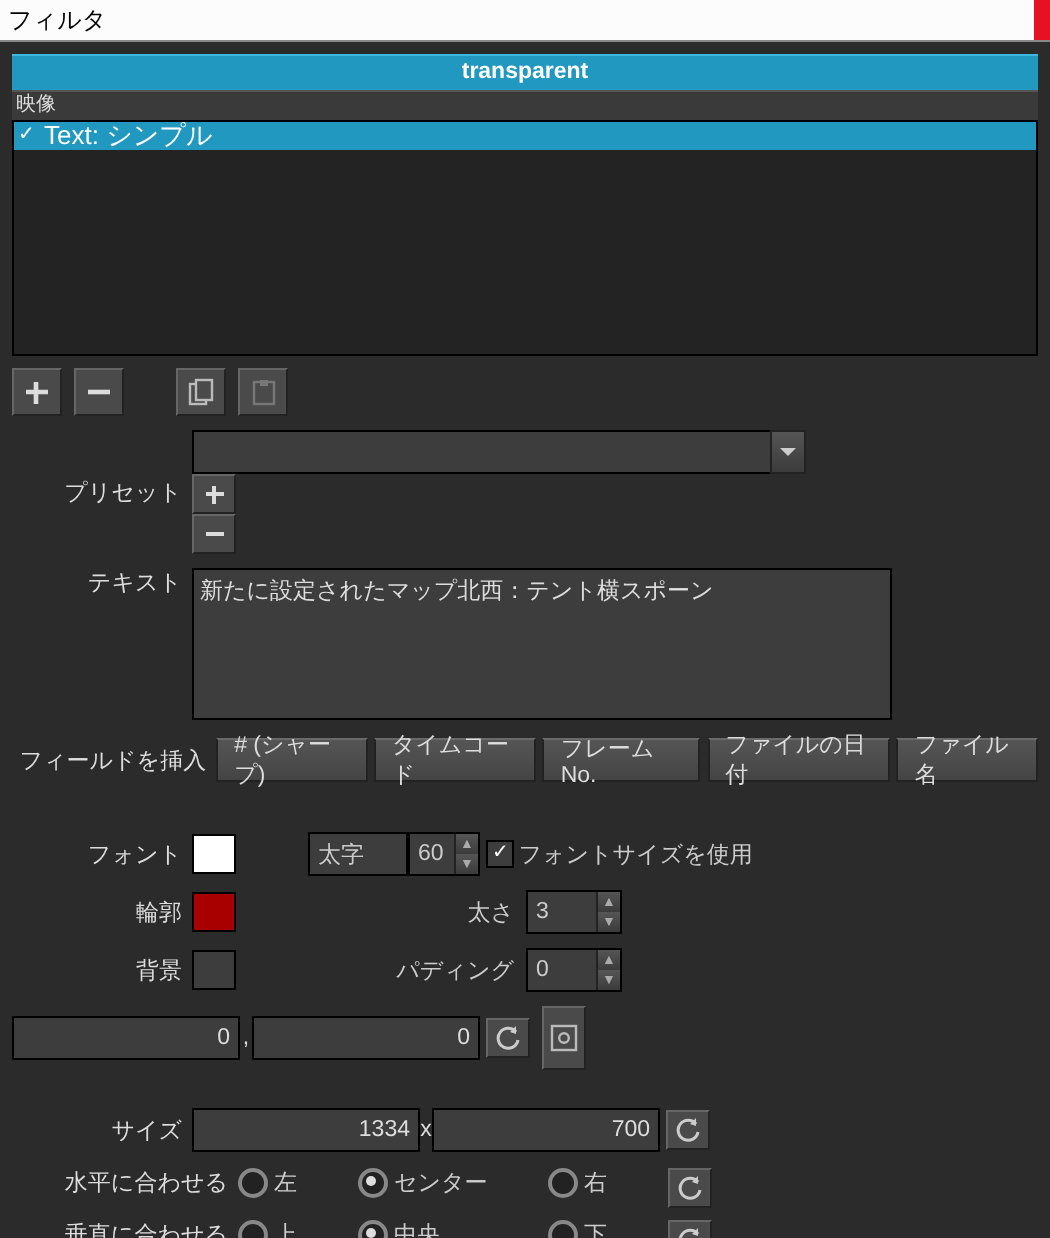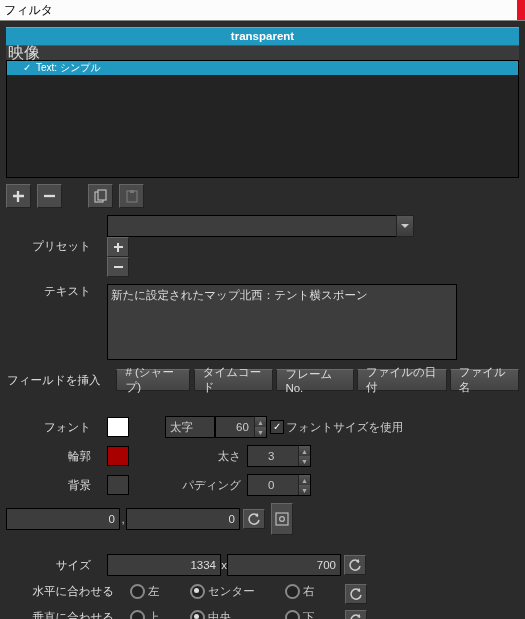--- a/index.html
+++ b/index.html
@@ -1,40 +1,40 @@
 <!DOCTYPE html>
 <html><head>
 <meta charset="utf-8">
 <style>
 html,body{margin:0;padding:0;background:#2b2b2b;font-family:"Hiragino Kaku Gothic ProN","MS PGothic","Meiryo",sans-serif;font-size:11.5px;color:#ccc;width:525px;height:619px;overflow:hidden}
 .titlebar{background:#fcfcfc;height:20px;line-height:20px;padding:0 4px;font-size:12px;color:#000;position:relative;border-bottom:1px solid #888}
 .titlebar .close{position:absolute;right:0;top:0;width:8px;height:20px;background:#e81123}
 .inner{padding:6px 6px 0 6px}
 .hname{background:#2098c0;color:#fff;text-align:center;font-weight:bold;height:17px;line-height:17px;border-top:1px solid #3cb8dc}
-.sheader{background:#3a3a3a;color:#ddd;height:14px;line-height:14px;font-size:16px;padding-left:2px;border-top:1px solid #555;border-bottom:1px solid #000}
+.sheader{background:#3a3a3a;color:#ddd;height:14px;line-height:14px;font-size:10px;padding-left:2px;border-top:1px solid #555;border-bottom:1px solid #000}
 .listbox{background:#232323;height:116px;border:1px solid #000;border-top:none}
-.lrow{background:#2098c0;color:#fff;height:14px;line-height:14px;font-size:10px;padding-left:16px;display:flex;align-items:center;gap:3px}
+.lrow{background:#2098c0;color:#fff;height:14px;line-height:14px;font-size:13px;padding-left:2px;display:flex;align-items:center;gap:3px}
 .chk{width:10px;height:10px;display:inline-block;position:relative}
 .chk:before{content:"✓";color:#fff;font-size:10px;position:absolute;top:-2px;left:0}
 .toolbar{display:flex;gap:6px;margin-top:6px;align-items:center}
 .iconbtn{width:23px;height:22px;background:#4a4a4a;border:1px solid #222;border-top-color:#666;border-left-color:#666;display:flex;align-items:center;justify-content:center;color:#ddd;font-size:14px;line-height:1}
 .iconbtn.sm{width:20px;height:18px}
 .proprow{display:flex;align-items:center;margin-top:7px}
-.plabel{width:85px;text-align:right;padding-right:16px;color:#ddd}
+.plabel{width:85px;text-align:right;padding-right:5px;color:#ddd}
 .pfield{flex:1}
 .dropdown{width:288px;height:20px;background:#3d3d3d;border:1px solid #000;border-right:none;display:inline-block;vertical-align:top}
 .dropbtn{width:16px;height:20px;background:linear-gradient(#555,#3b3b3b);border:1px solid #222;display:inline-flex;align-items:center;justify-content:center;vertical-align:top}
 .textarea{background:#3d3d3d;border:1px solid #000;height:68px;width:342px;padding:3px;color:#ddd;font-size:11.5px}
 .btn{background:linear-gradient(#555,#444);border:1px solid #222;border-top-color:#6a6a6a;color:#ddd;height:20px;padding:0 8px;display:inline-flex;align-items:center;font-size:11.5px}
 .swatch{width:20px;height:18px;border:1px solid #000}
 .white{background:#fff}
 .red{background:#a80000}
 .dark{background:#3d3d3d}
 .fontdrop{width:186px;height:20px;background:#3d3d3d;border:1px solid #000;display:inline-flex;align-items:center;padding:0 4px}
-.spinbox{width:42px;height:20px;background:#3d3d3d;border:1px solid #000;display:inline-flex;align-items:center;padding-left:20px;position:relative}
+.spinbox{width:42px;height:20px;background:#3d3d3d;border:1px solid #000;display:inline-flex;align-items:center;padding-left:4px;position:relative}
 .spin{position:absolute;right:0;top:0;width:12px;height:20px;display:flex;flex-direction:column}
 .spin div{flex:1;background:linear-gradient(#555,#3b3b3b);border-left:1px solid #222;display:flex;align-items:center;justify-content:center;font-size:7px;color:#aaa;line-height:1}
 .chkbox{width:12px;height:12px;border:1px solid #000;background:#3d3d3d;display:inline-flex;align-items:center;justify-content:center;color:#fff;font-size:10px;margin-right:2px;line-height:1;font-family:Arial}
 .numfield{width:108px;height:20px;background:#3d3d3d;border:1px solid #000;text-align:right;padding-right:4px;color:#ddd;display:inline-flex;align-items:center;justify-content:flex-end}
 .sep{width:6px;text-align:center;display:inline-block;color:#ddd}
 .radio{width:11px;height:11px;border-radius:50%;border:2px solid #888;background:#222;display:inline-block;vertical-align:middle;margin-right:3px;position:relative}
 .radio.on:after{content:"";position:absolute;left:2px;top:2px;width:5px;height:5px;border-radius:50%;background:#ddd}
 .radiorow{display:flex;align-items:flex-start}
 .radiorow .opt{display:flex;align-items:center}
 svg{display:block}

